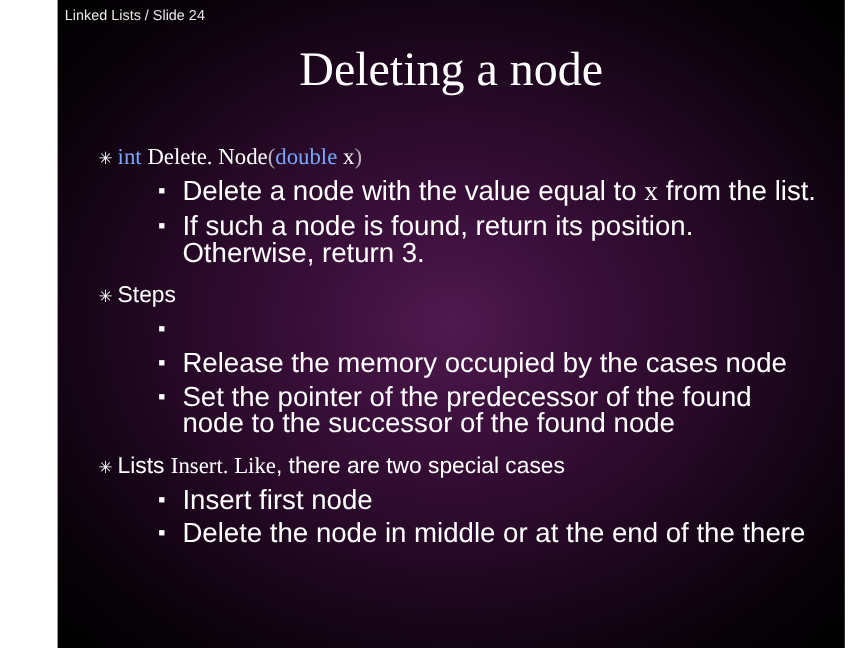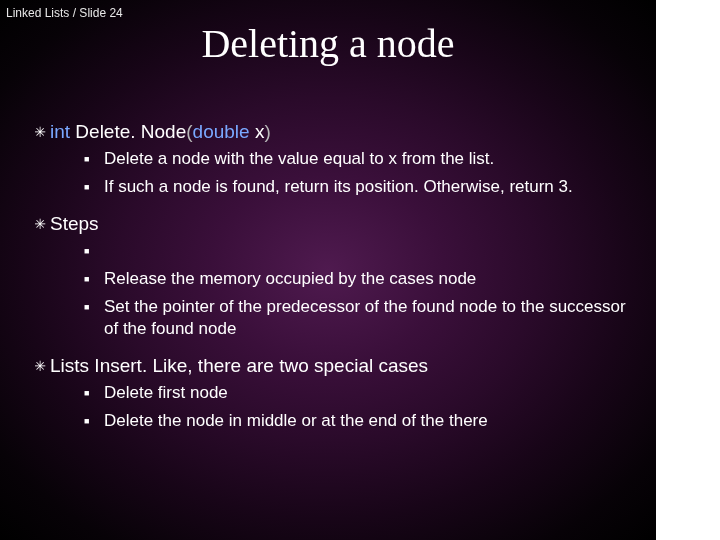--- a/index.html
+++ b/index.html
@@ -16,31 +16,32 @@
     background: radial-gradient(ellipse at center,
       #4f1a4f 0%,
       #3a0f3a 25%,
       #2a0a2a 45%,
       #180518 65%,
       #070207 85%,
       #000000 100%);
     position: relative;
     color: #ffffff;
     box-sizing: border-box;
+    margin-left: 48px;
   }
   .breadcrumb {
     position: absolute;
     top: 6px;
     left: 6px;
     font-size: 12px;
     color: #e8e8e8;
   }
   .title {
     position: absolute;
-    top: 20px;
+    top: 34px;
     left: 0;
     right: 0;
     text-align: center;
     font-family: "Times New Roman", Times, serif;
     font-size: 40px;
     font-weight: 400;
     color: #ffffff;
   }
   .content {
     position: absolute;
@@ -76,25 +77,25 @@
     margin-bottom: 6px;
   }
   .l2 .sq {
     width: 20px;
     flex: 0 0 20px;
     line-height: 22px;
     font-size: 9px;
     color: #ffffff;
   }
   .l2 .txt {
-    font-size: 17px;
+    font-size: 23px;
     line-height: 22px;
   }
   .code {
-    font-family: Liberation Sans, sans-serif;
+    font-family: Liberation Serif, serif;
   }
   .kw-blue { color: #7aa8ff; }
   .punct-grey { color: #b8b8b8; }
 </style>
 </head>
 <body>
 
 <div class="slide">
 
   <div class="breadcrumb">Linked Lists / Slide 24</div>
@@ -142,21 +143,21 @@
 
     <div class="l1">
       <div class="bullet">✳</div>
       <div class="txt">
         <span>Lists </span><span class="code">Insert. Like</span><span>, there are two special cases</span>
       </div>
     </div>
     <div class="l2-wrap">
       <div class="l2">
         <div class="sq">■</div>
-        <div class="txt">Delete first node</div>
+        <div class="txt">Insert first node</div>
       </div>
       <div class="l2">
         <div class="sq">■</div>
         <div class="txt">Delete the node in middle or at the end of the there</div>
       </div>
     </div>
 
   </div>
 </div>
 

